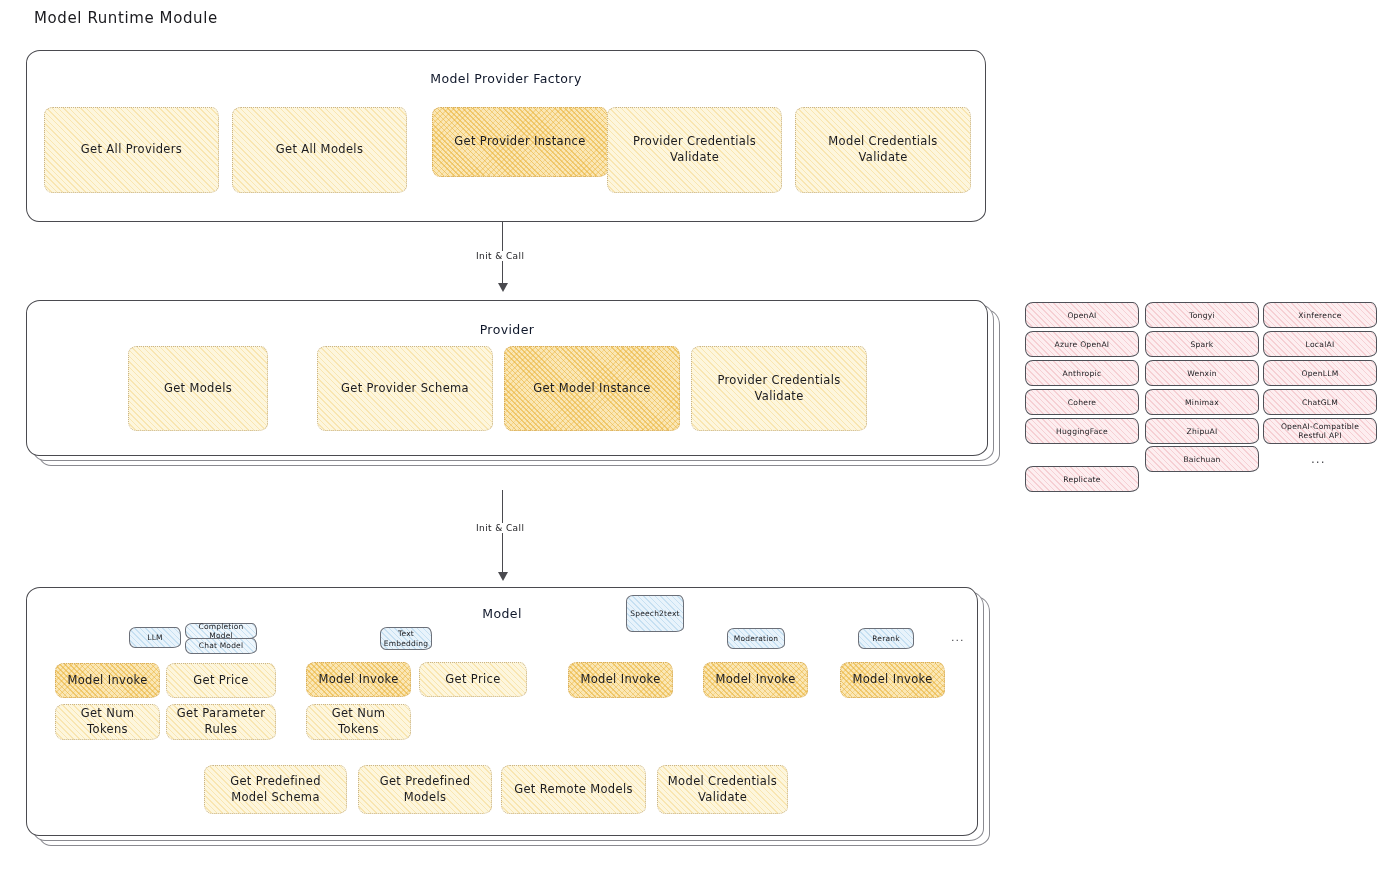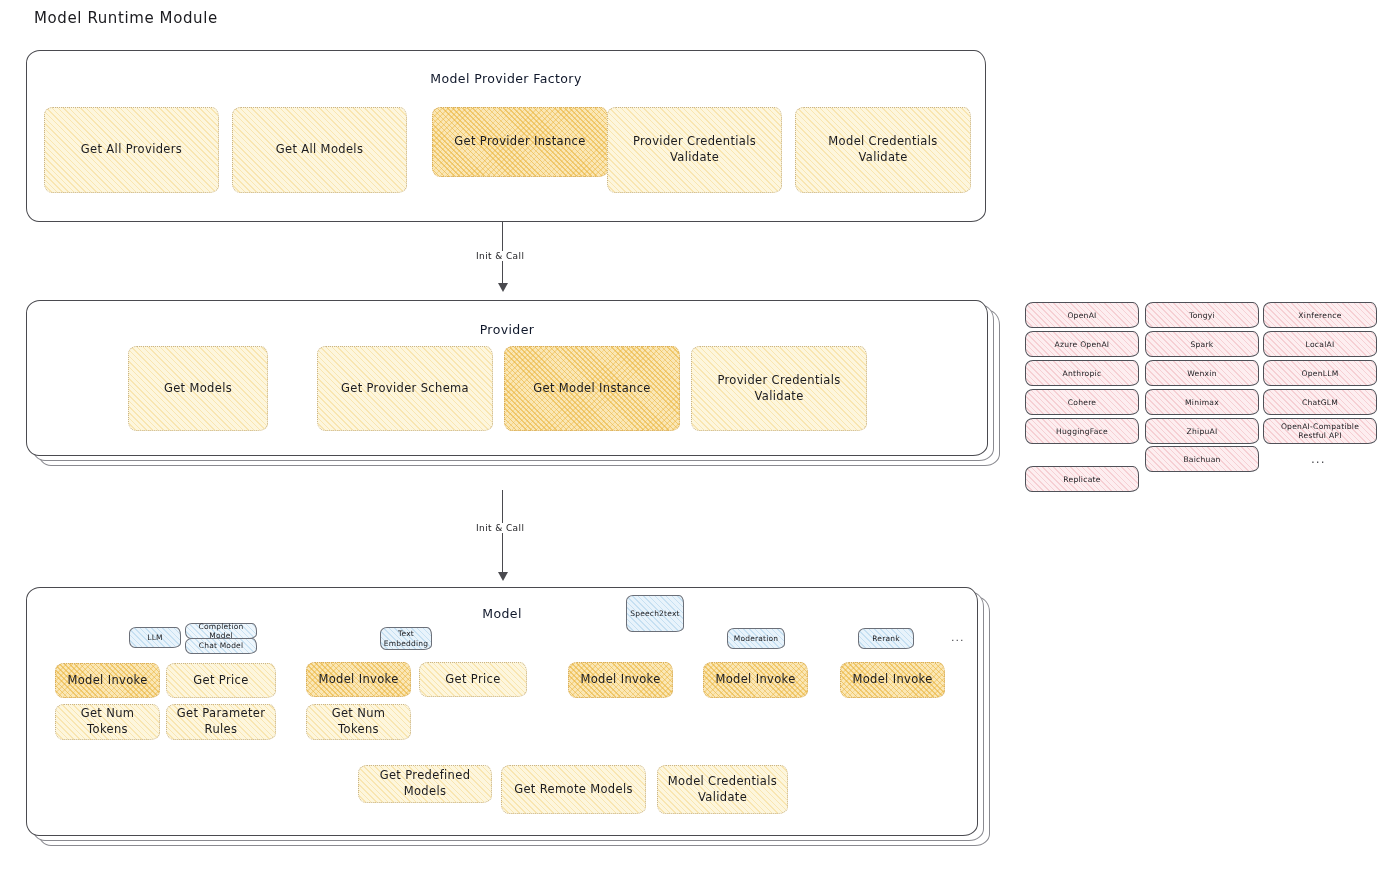--- a/index.html
+++ b/index.html
@@ -186,17 +186,18 @@
   <div class="node accent" style="left:568px;top:662px;width:105px;height:36px;">Model Invoke</div>
 
   <div class="badge" style="left:727px;top:628px;width:58px;height:21px;">Moderation</div>
   <div class="node accent" style="left:703px;top:662px;width:105px;height:36px;">Model Invoke</div>
 
   <div class="badge" style="left:858px;top:628px;width:56px;height:21px;">Rerank</div>
   <div class="node accent" style="left:840px;top:662px;width:105px;height:36px;">Model Invoke</div>
 
   <div class="ellipsis" style="left:951px;top:631px;font-size:11px;">...</div>
 
-  <div class="node" style="left:358px;top:765px;width:134px;height:38px;">Get Predefined Models</div>
+  <div class="node" style="left:204px;top:765px;width:143px;height:49px;">Get Predefined Model Schema</div>
+  <div class="node" style="left:358px;top:765px;width:134px;height:49px;">Get Predefined Models</div>
   <div class="node" style="left:501px;top:765px;width:145px;height:49px;">Get Remote Models</div>
   <div class="node" style="left:657px;top:765px;width:131px;height:49px;">Model Credentials Validate</div>
 
 </div>
 
 </body></html>

